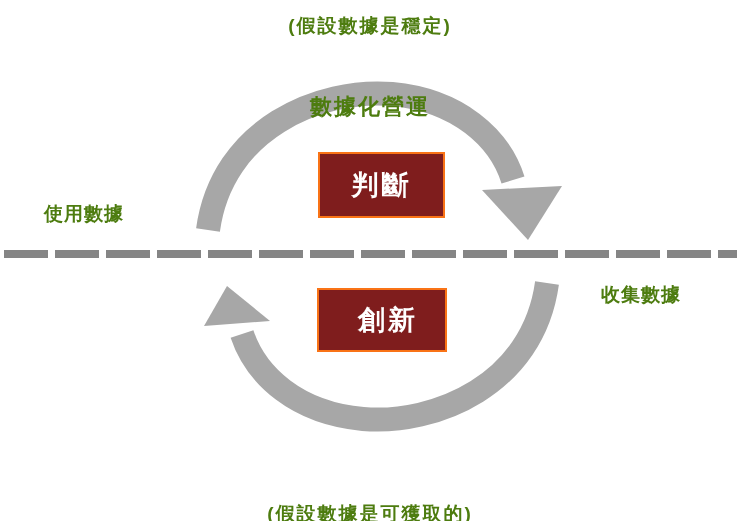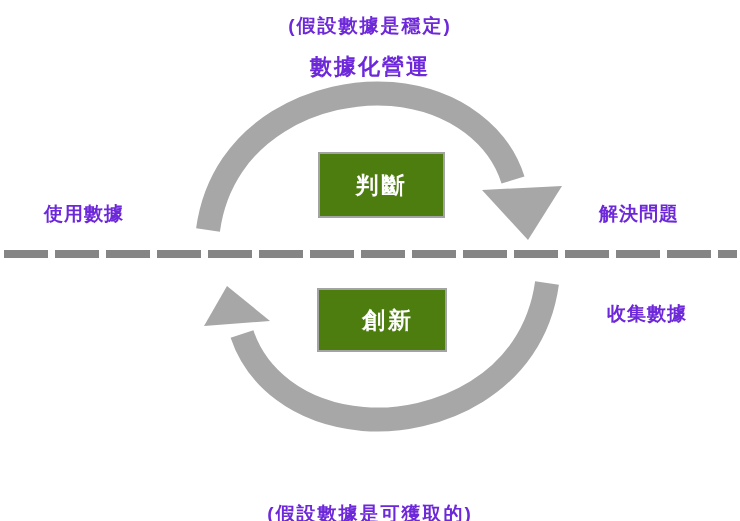--- a/index.html
+++ b/index.html
@@ -5,50 +5,50 @@
   html,body{margin:0;padding:0;background:#ffffff;}
   #stage{
     position:relative;
     width:740px;height:521px;
     background:#ffffff;
     font-family:"Liberation Sans","DejaVu Sans",sans-serif;
     overflow:hidden;
   }
   .lbl{
     position:absolute;
-    color:#6d28d9;
+    color:#4d7c0f;
     font-weight:700;
     white-space:nowrap;
     letter-spacing:1px;
   }
   .note{font-size:19px;}
-  .title{font-size:22px;}
+  .title{font-size:22px;margin-top:40px;}
   .side{font-size:19px;}
   .centered{left:0;width:740px;text-align:center;letter-spacing:2px;}
   #arrow-layer{
     position:absolute;left:0;top:0;width:740px;height:521px;
     pointer-events:none;
   }
   .cycle-box{
     position:absolute;
-    background:#4d7c0f;
-    border:2px solid #a3a3a3;
+    background:#7f1d1d;
+    border:2px solid #f97316;
     color:#ffffff;
     display:flex;align-items:center;justify-content:center;
-    font-size:23px;font-weight:700;letter-spacing:3px;
+    font-size:27px;font-weight:700;letter-spacing:3px;
     box-sizing:border-box;
   }
   #judgment-box{left:318px;top:152px;width:127px;height:66px;}
   #innovation-box{left:317px;top:288px;width:130px;height:64px;padding-left:12px;}
   #top-note{top:13px;}
   #top-title{top:52px;}
   #left-upper{left:44px;top:201px;}
   #right-upper{left:599px;top:201px;}
   #left-lower{left:24px;top:294px;}
-  #right-lower{left:601px;top:301px;margin-left:6px;}
+  #right-lower{left:601px;top:282px;}
   #bottom-title{top:436px;}
   #bottom-note{top:501px;}
 </style>
 </head>
 <body>
 
 <div id="stage">
 
   <svg id="arrow-layer" viewBox="0 0 740 521" xmlns="http://www.w3.org/2000/svg">
 
@@ -62,21 +62,20 @@
     <g>
       <path d="M 547 283 C 533 385 435 425 363 419 C 297 413 256 376 242 334" fill="none" stroke-width="24" stroke="#a7a7a7"></path>
       <polygon points="204,326 270,321 227,286" fill="#a7a7a7"></polygon>
     </g>
   </svg>
 
   <div class="lbl note centered" id="top-note">(假設數據是穩定)</div>
   <div class="lbl title centered" id="top-title">數據化營運</div>
 
   <div class="lbl side" id="left-upper">使用數據</div>
-  <div class="lbl side" id="right-upper">解決問題</div>
 
   <div class="cycle-box" id="judgment-box">
     <span>判斷</span>
   </div>
   <div class="cycle-box" id="innovation-box">
     <span>創新</span>
   </div>
 
   <div class="lbl side" id="right-lower">收集數據</div>
 

